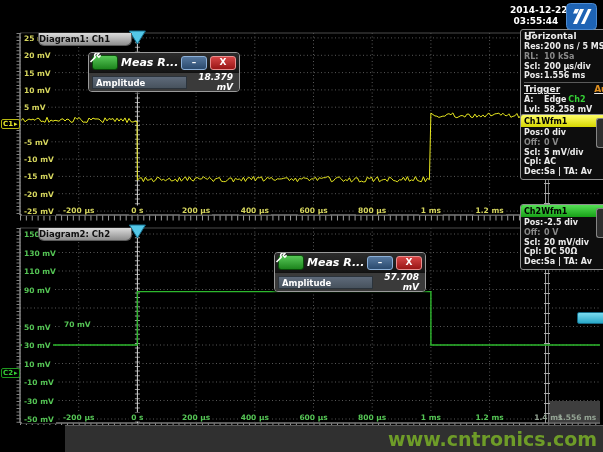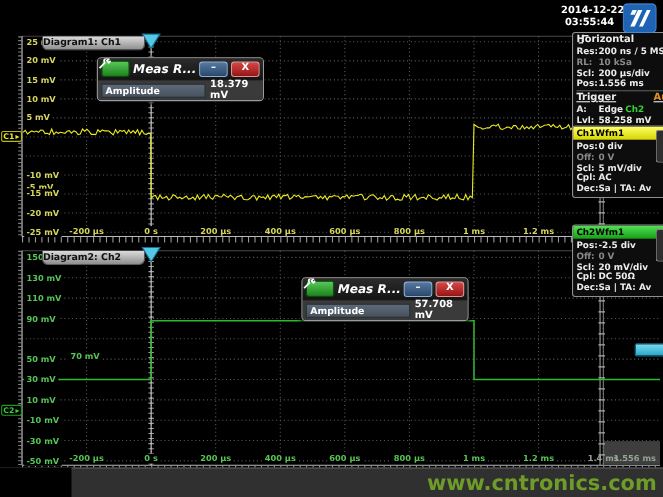--- a/index.html
+++ b/index.html
@@ -42,21 +42,21 @@
   .mname{flex:1;color:#fff;font-weight:bold;font-style:italic;font-size:11px;white-space:nowrap;overflow:hidden;}
   .btn{width:24px;height:12px;border-radius:3px;flex:none;font-size:9px;font-weight:bold;color:#fff;
        display:flex;align-items:center;justify-content:center;line-height:1;cursor:default;}
   .min{background:linear-gradient(#55779e,#2b4a6e);border:1px solid #8cb0d8;}
   .close{background:linear-gradient(#d64545,#991616);border:1px solid #e89090;}
   .mbody{height:18px;background:#3a3a3a;border-top:1px solid #111;display:flex;align-items:center;
          padding:0 3px;gap:4px;}
   .mparam{width:95px;height:13px;flex:none;background:linear-gradient(#5e6a7a,#47525d);
           border:1px solid #2b333b;color:#fff;font-size:8.5px;font-weight:bold;
           padding:0 3px;line-height:13px;box-sizing:border-box;}
-  .mval{flex:1;color:#fff;font-size:9px;font-weight:bold;padding-right:3px;}
+  .mval{flex:1;text-align:right;color:#fff;font-size:9px;font-weight:bold;padding-right:3px;font-style:italic;}
 
   
   .panel{position:absolute;left:520px;width:102px;background:#0d0d0d;border:1px solid #8f8f8f;
          border-radius:3px;color:#ececec;font-size:8px;font-weight:bold;z-index:20;
          padding:1px 3px 2px;box-sizing:border-box;}
   .ptitle{font-size:9px;display:flex;justify-content:space-between;line-height:11px;}
   .trig{border-top:1px solid #5a5a5a;margin-top:1px;padding-top:1px;text-decoration:underline;}
   .auto{color:#e09020;}
   .prow{display:flex;line-height:9.8px;white-space:nowrap;}
   .plabel{width:20px;flex:none;}
@@ -156,21 +156,21 @@
       <polygon points="129.4,31 145.4,31 137.4,44" fill="#54c8e8" stroke="#17718f"></polygon>
       <polygon points="129.4,225 145.4,225 137.4,238" fill="#54c8e8" stroke="#17718f"></polygon>
     </svg>
 
   <div id="labels">
       <span class="ylab c1" style="left: 22px; top: 37.9px;">25 mV</span>
       <span class="ylab c1" style="left: 22px; top: 55.3px;">20 mV</span>
       <span class="ylab c1" style="left: 22px; top: 72.6px;">15 mV</span>
       <span class="ylab c1" style="left: 22px; top: 89.9px;">10 mV</span>
       <span class="ylab c1" style="left: 22px; top: 107.2px;">5 mV</span>
-      <span class="ylab c1" style="left: 22px; top: 141.8px; margin-top: 28px;">-5 mV</span>
+      <span class="ylab c1" style="left: 22px; top: 141.8px;">-5 mV</span>
       <span class="ylab c1" style="left: 22px; top: 159.1px;">-10 mV</span>
       <span class="ylab c1" style="left: 22px; top: 176.4px;">-15 mV</span>
       <span class="ylab c1" style="left: 22px; top: 193.7px;">-20 mV</span>
       <span class="ylab c1" style="left: 22px; top: 211.1px;">-25 mV</span>
       <span class="xlab c1" style="left: 78.7px; top: 210px;">-200 µs</span>
       <span class="xlab c1" style="left: 137.4px; top: 210px;">0 s</span>
       <span class="xlab c1" style="left: 196.1px; top: 210px;">200 µs</span>
       <span class="xlab c1" style="left: 254.8px; top: 210px;">400 µs</span>
       <span class="xlab c1" style="left: 313.5px; top: 210px;">600 µs</span>
       <span class="xlab c1" style="left: 372.2px; top: 210px;">800 µs</span>

